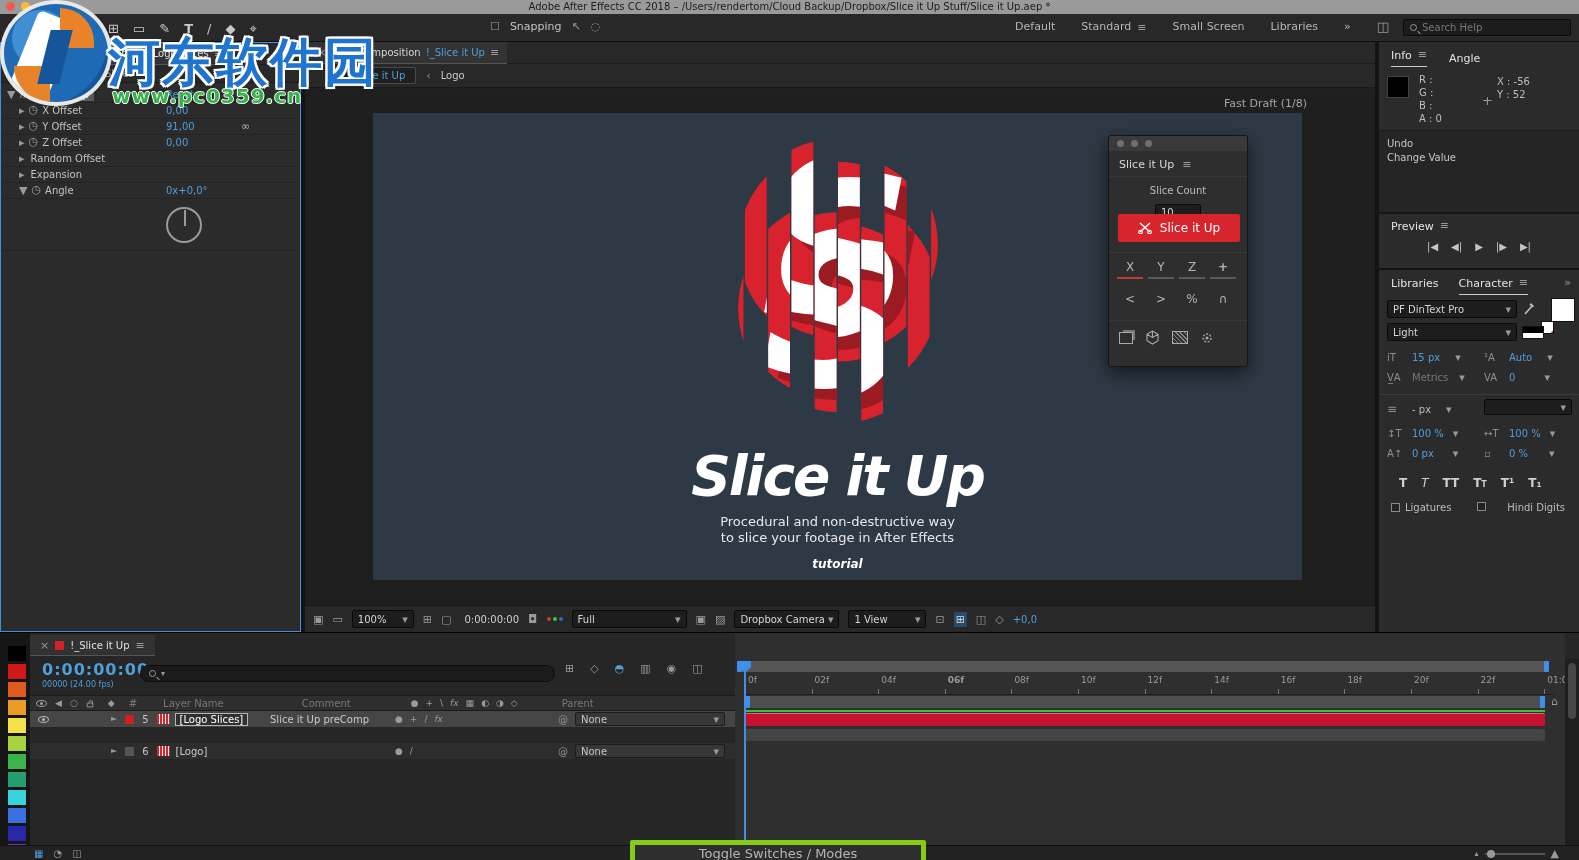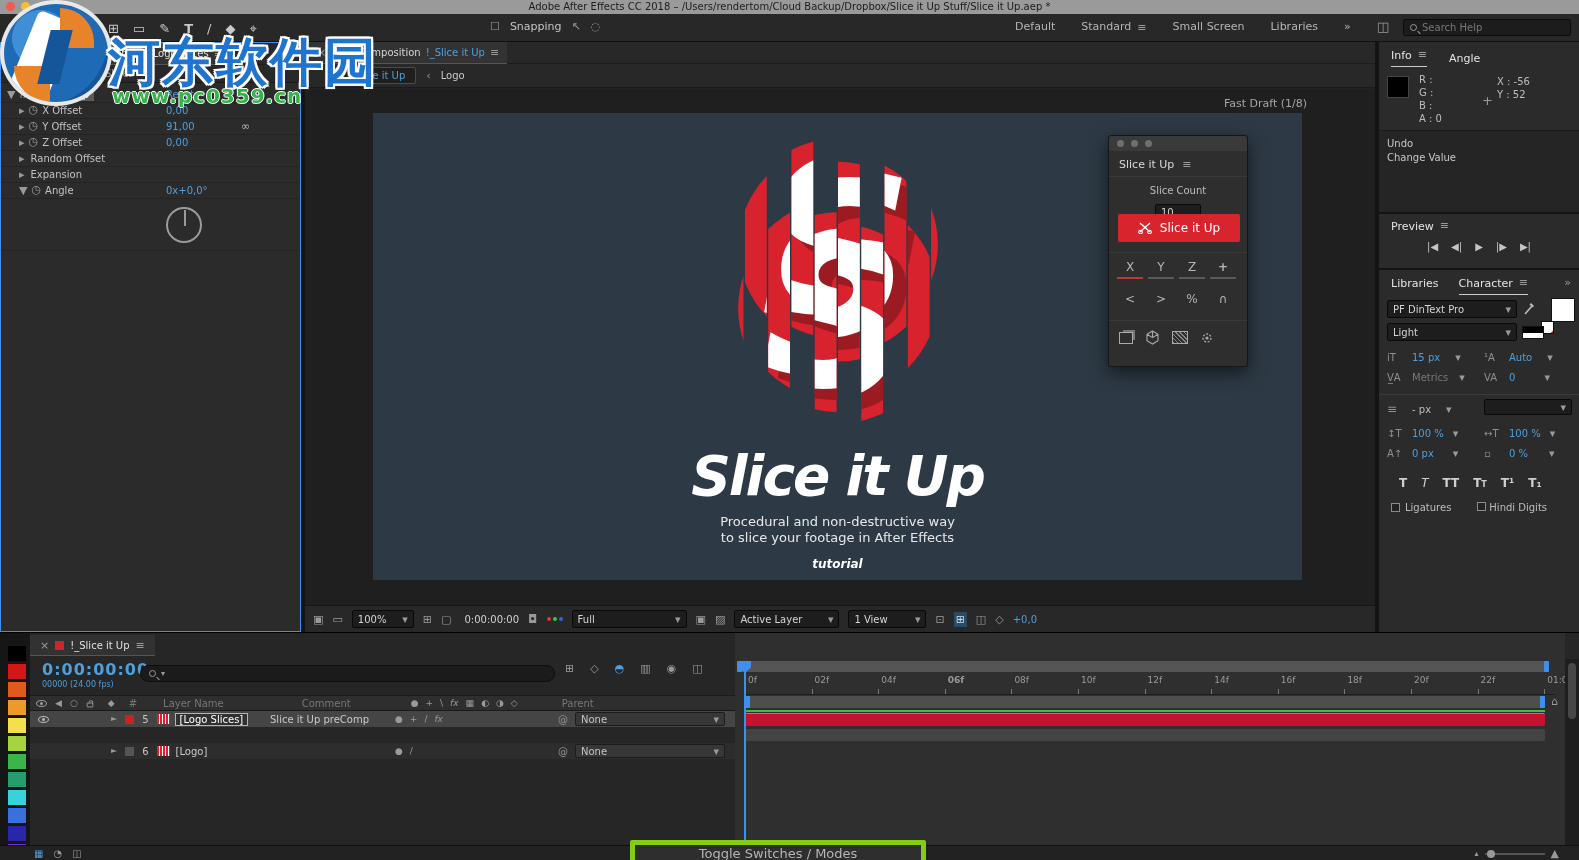--- a/index.html
+++ b/index.html
@@ -321,21 +321,21 @@
       <i style="width:4px;height:4px;border-radius:50%;background:#3c3;"></i>
       <i style="width:4px;height:4px;border-radius:50%;background:#36c;"></i>
     </span>
     <span class="select" style="width:115px;">
       <span>Full</span>
       <span class="icon">▾</span>
     </span>
     <span class="icon">▣</span>
     <span class="icon">▨</span>
     <span class="select" style="width:105px;">
-      <span>Active Layer</span>
+      <span>Dropbox Camera</span>
       <span class="icon">▾</span>
     </span>
     <span class="select" style="width:78px;">
       <span>1 View</span>
       <span class="icon">▾</span>
     </span>
     <span class="icon">⊡</span>
     <span class="icon" style="background:#2a4a66;padding:2px;color:#cde;">⊞</span>
     <span class="icon">◫</span>
     <span class="icon">◇</span>
@@ -528,21 +528,21 @@
     <span class="fauxT">TT</span>
     <span class="fauxT" style="font-variant:small-caps;">Tt</span>
     <span class="fauxT">T¹</span>
     <span class="fauxT">T₁</span>
   </div>
   <div style="position:absolute;left:12px;top:232px;display:flex;gap:26px;">
     <span style="display:flex;gap:5px;align-items:center;">
       <span class="chk"></span>
       <span class="txt">Ligatures</span>
     </span>
-    <span style="display:flex;gap:3px;align-items:flex-start;">
+    <span style="display:flex;gap:21px;align-items:flex-start;">
       <span class="chk"></span>
       <span class="txt">Hindi Digits</span>
     </span>
   </div>
 </div>
 
 <div class="ab tl">
 
   <div class="ab" style="left:0;top:0;width:30px;height:228px;background:#161616;padding:13px 0 0 8px;">
       <div class="swatch" style="background: rgb(0, 0, 0);"></div>

